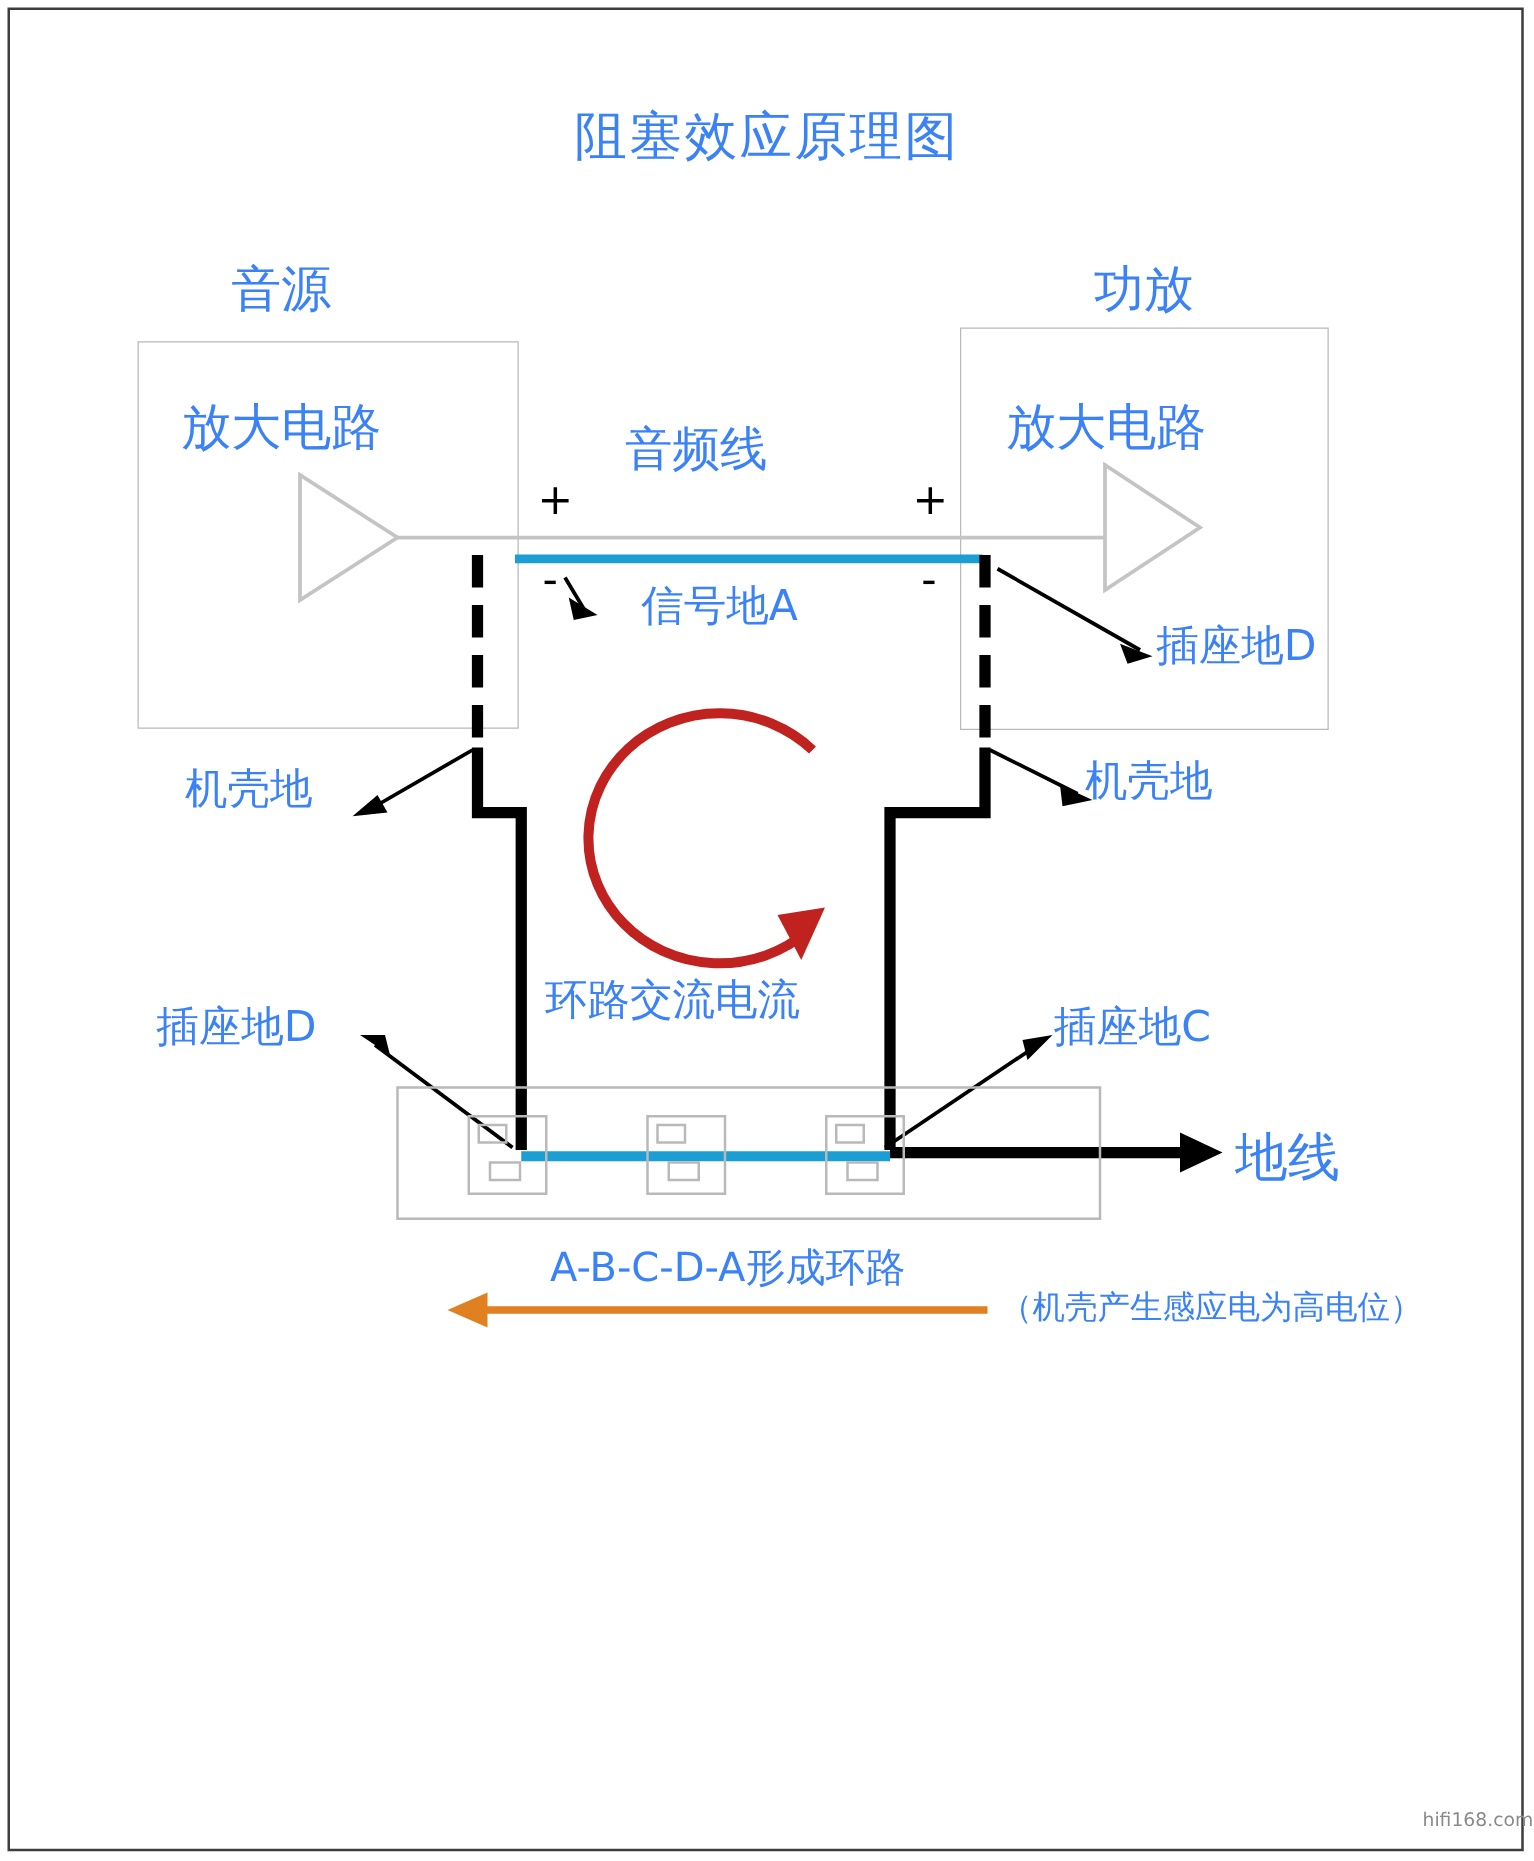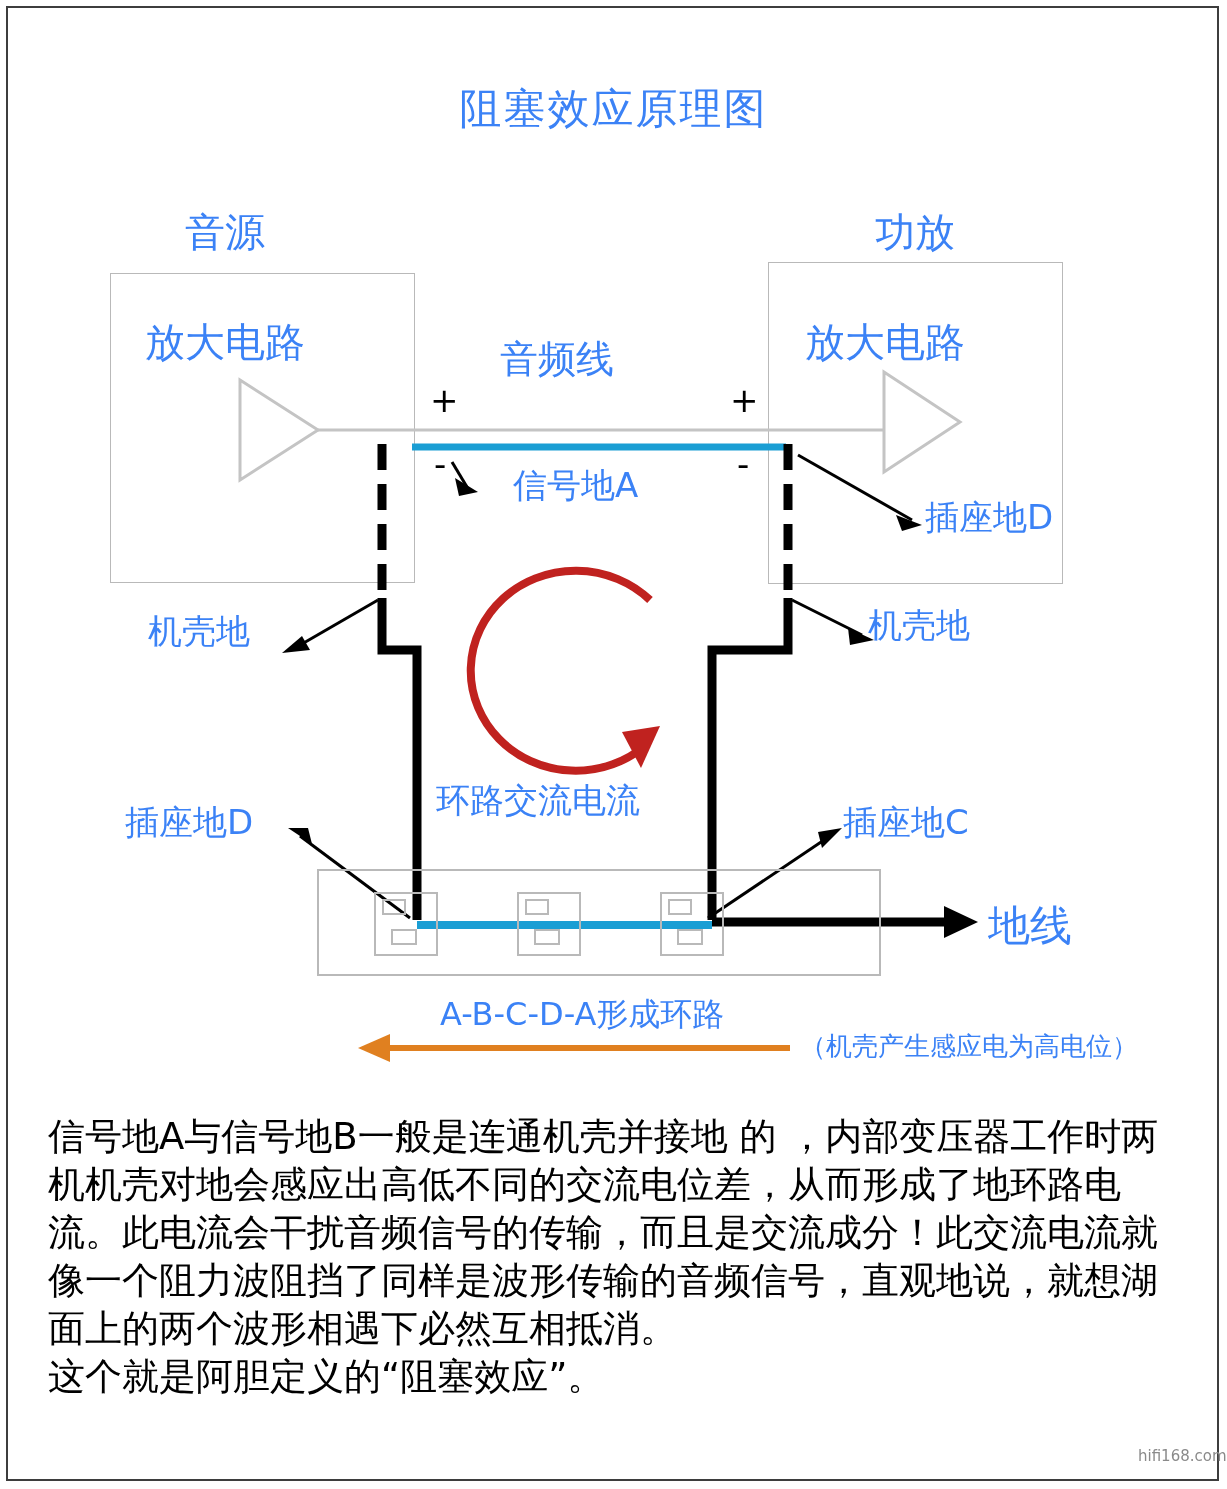--- a/index.html
+++ b/index.html
@@ -219,17 +219,15 @@
   <div class="txt" id="sigB">插座地D</div>
   <div class="txt" id="chassis-left">机壳地</div>
   <div class="txt" id="chassis-right">机壳地</div>
   <div class="txt" id="loop-label">环路交流电流</div>
   <div class="txt" id="socketD">插座地D</div>
   <div class="txt" id="socketC">插座地C</div>
   <div class="txt" id="groundline">地线</div>
   <div class="txt" id="abcda">A-B-C-D-A形成环路</div>
   <div class="txt" id="high-pot">（机壳产生感应电为高电位）</div>
 
-  <div id="paragraph">信号地A与信号地B一般是连通机壳并接地 的 ，内部变压器工作时两机机壳对地会感应出高低不同的交流电位差，从而形成了地环路电流。此电流会干扰音频信号的传输，而且是交流成分！此交流电流就像一个阻力波阻挡了同样是波形传输的音频信号，直观地说，就想湖面上的两个波形相遇下必然互相抵消。
-这个就是阿胆定义的“阻塞效应”。</div>
   <div id="watermark">hifi168.com</div>
 
 </div>
 
 </body></html>

